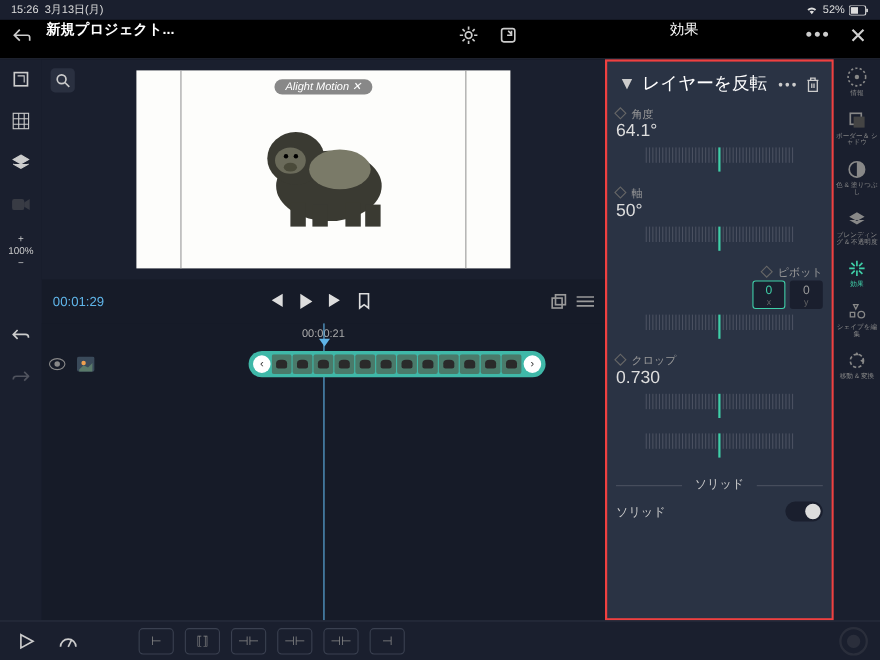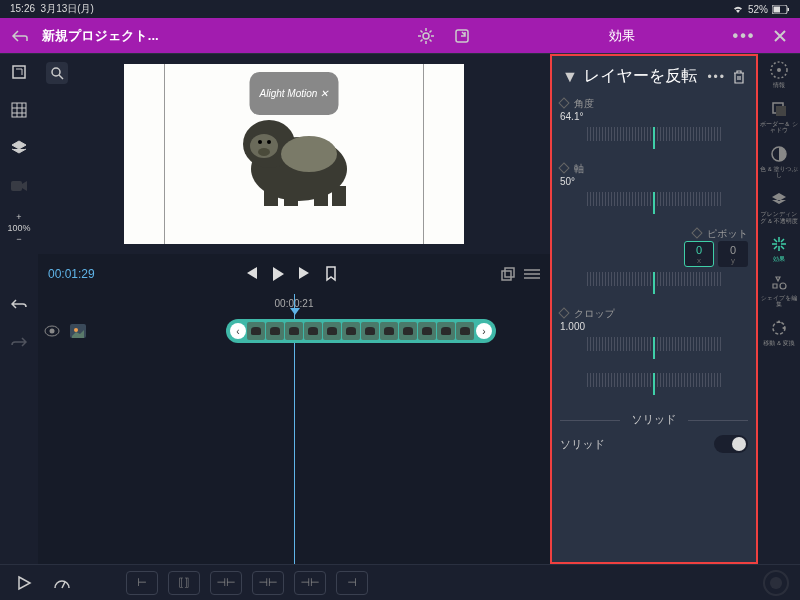--- a/index.html
+++ b/index.html
@@ -3,38 +3,38 @@
 <meta charset="utf-8">
 <style>
 * { margin: 0; padding: 0; box-sizing: border-box; font-family: -apple-system, sans-serif; }
 body { background: #1a1f2e; color: #ccc; width: 800px; height: 600px; overflow: hidden; position: relative; }
 
 
 .status-bar { height: 18px; display: flex; justify-content: space-between; align-items: center; padding: 0 10px; font-size: 10px; color: #ddd; background: #1a1f2e; }
 .status-right { display: flex; gap: 4px; align-items: center; }
 
 
-.top-bar { height: 36px; display: flex; align-items: center; padding: 0 6px; gap: 8px; background: #a21caf; border-bottom: 1px solid #2a3040; }
+.top-bar { height: 36px; display: flex; align-items: flex-start; padding: 0 6px; gap: 8px; background: #000000; border-bottom: 1px solid #2a3040; }
 .back-btn, .icon-btn { width: 28px; height: 28px; display: flex; align-items: center; justify-content: center; color: #ccc; cursor: pointer; }
 .project-title { font-size: 13px; font-weight: 600; color: #fff; flex: 0 0 auto; }
 .top-spacer { flex: 1; }
 .panel-title { font-size: 13px; color: #fff; width: 200px; text-align: center; }
 
 
 .main { display: flex; height: 510px; }
 .left-tools { width: 38px; background: #1a1f2e; display: flex; flex-direction: column; align-items: center; padding-top: 6px; gap: 14px; }
 .tool-item { width: 24px; height: 24px; display: flex; align-items: center; justify-content: center; color: #aaa; cursor: pointer; }
 .tool-zoom { font-size: 9px; color: #ccc; text-align: center; line-height: 1.2; }
 
 .center { flex: 1; display: flex; flex-direction: column; background: #161b28; }
 .preview-area { height: 200px; display: flex; align-items: center; justify-content: center; background: #1a1f2e; position: relative; }
 .canvas { width: 340px; height: 180px; background: #fdfdfb; position: relative; display: flex; align-items: center; justify-content: center; }
 .canvas::before, .canvas::after { content: ''; position: absolute; width: 1px; height: 100%; background: #999; top: 0; }
 .canvas::before { left: 40px; } .canvas::after { right: 40px; }
-.watermark { position: absolute; top: 8px; left: 50%; transform: translateX(-50%); background: #888; color: #fff; font-size: 10px; padding: 16px 10px; border-radius: 10px; font-style: italic; }
+.watermark { position: absolute; top: 8px; left: 50%; transform: translateX(-50%); background: #888; color: #fff; font-size: 10px; padding: 1px 10px; border-radius: 10px; font-style: italic; }
 .gorilla { width: 160px; height: 120px; position: relative; }
 .magnify { position: absolute; top: 8px; left: 8px; width: 22px; height: 22px; background: #2a3040; border-radius: 4px; display: flex; align-items: center; justify-content: center; }
 
 
 .transport { height: 40px; display: flex; align-items: center; padding: 0 10px; gap: 8px; }
 .timecode { font-size: 12px; color: #5fb4e8; width: 80px; }
 .transport-btns { display: flex; gap: 12px; margin: 0 auto; }
 .transport-btn { color: #ddd; cursor: pointer; }
 
 
@@ -55,21 +55,21 @@
 .bottom-bar { height: 36px; display: flex; align-items: center; padding: 0 10px; gap: 10px; background: #1a1f2e; border-top: 1px solid #2a3040; position: absolute; bottom: 0; left: 0; right: 0; }
 .bottom-btn { width: 32px; height: 24px; border: 1px solid #3a4050; border-radius: 4px; display: flex; align-items: center; justify-content: center; color: #888; font-size: 11px; cursor: pointer; }
 
 
 .effect-panel { width: 208px; background: #2a3344; border: 2px solid #f04040; display: flex; flex-direction: column; padding: 4px 8px; gap: 2px; overflow-y: hidden; }
 .effect-header { display: flex; align-items: center; gap: 6px; padding: 6px 2px; }
 .effect-title { flex: 1; font-size: 16px; color: #fff; }
 .effect-dots { color: #ccc; letter-spacing: 2px; font-size: 12px; }
 .param { margin-bottom: 6px; }
 .param-label-row { display: flex; justify-content: space-between; font-size: 10px; color: #999; padding: 2px 0; flex-direction: column; }
-.param-value { color: #ddd; font-size: 10px; }
+.param-value { color: #ddd; font-size: 16px; }
 .key-dot { width: 8px; height: 8px; border: 1px solid #666; transform: rotate(45deg); display: inline-block; margin-right: 6px; }
 .slider-track { height: 28px; position: relative; display: flex; align-items: center; justify-content: center; }
 .ticks { display: flex; gap: 2px; }
 .tick { width: 1px; height: 14px; background: #4a5060; }
 .tick.center { height: 22px; background: #3fcfa8; width: 2px; }
 .pivot-inputs { display: flex; justify-content: flex-end; gap: 4px; }
 .pivot-box { width: 30px; height: 26px; background: #1a1f2e; border-radius: 3px; display: flex; flex-direction: column; align-items: center; justify-content: center; }
 .pivot-box.active { border: 1px solid #3fcfa8; }
 .pivot-val { font-size: 11px; } .pivot-label { font-size: 8px; color: #666; }
 .pivot-box.active .pivot-val { color: #3fcfa8; }
@@ -477,21 +477,21 @@
             <div class="tick"></div>
             <div class="tick"></div>
             <div class="tick"></div>
           </div>
         </div>
     </div>
 
     <div class="param">
       <div class="param-label-row">
           <span><span class="key-dot"></span><span>クロップ</span></span>
-          <span class="param-value">1.000</span>
+          <span class="param-value">0.730</span>
         </div>
       <div class="slider-track">
           <div class="ticks">
             <div class="tick"></div>
             <div class="tick"></div>
             <div class="tick"></div>
             <div class="tick"></div>
             <div class="tick"></div>
             <div class="tick"></div>
             <div class="tick"></div>

